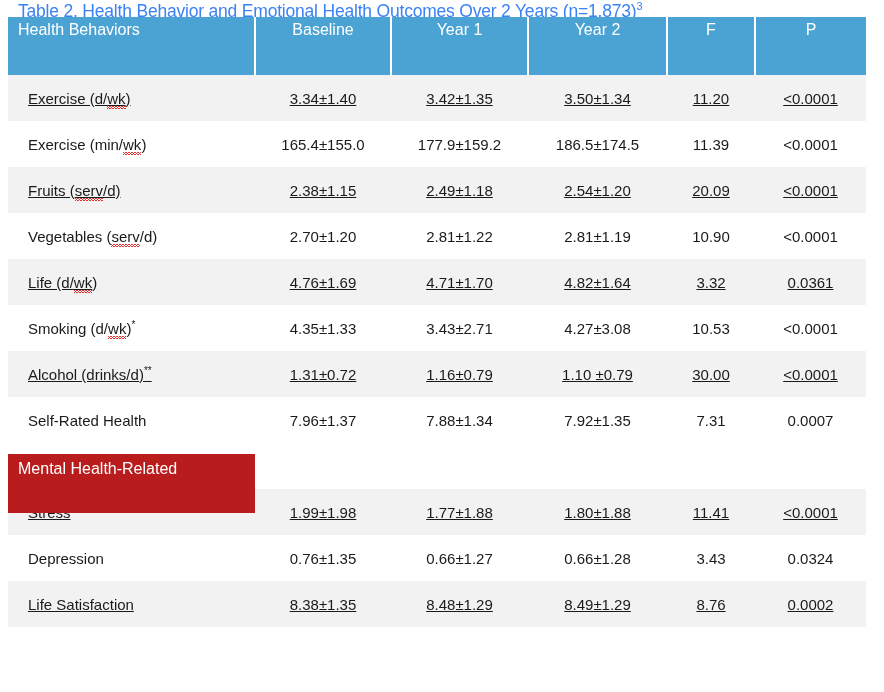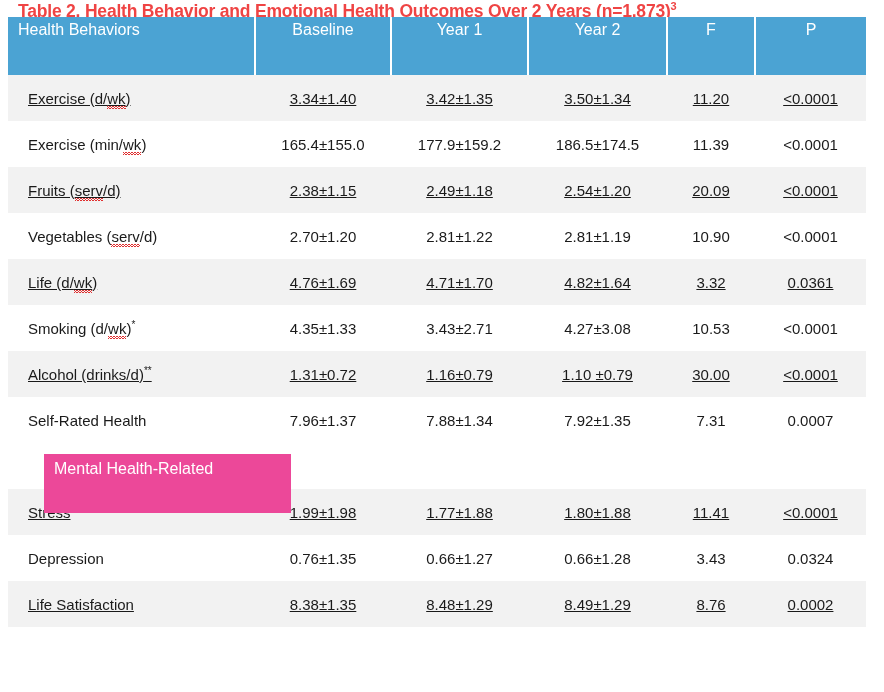--- a/index.html
+++ b/index.html
@@ -20,23 +20,23 @@
   }
 
   
   .table-title {
     position: absolute;
     left: 18px;
     top: -1px;
     width: 850px;
     height: 28px;
     line-height: 24px;
-    color: #ef4444;
+    color: #3b82f6;
     font-size: 17.5px;
-    font-weight: bold;
+    font-weight: normal;
     letter-spacing: -0.2px;
     white-space: nowrap;
   }
   .table-title sup {
     font-size: 11px;
     vertical-align: super;
     line-height: 0;
   }
 
   
@@ -121,28 +121,27 @@
     line-height: 0;
   }
 
   
   .section-banner {
     position: absolute;
     left: 0px;
     top: 437px;
     width: 247px;
     height: 59px;
-    background: #ec4899;
+    background: #b91c1c;
     color: #ffffff;
     font-size: 16px;
     line-height: 22px;
     padding: 4px 4px 0 10px;
     box-sizing: border-box;
     overflow: hidden;
-    margin-left: 36px;
   }
 </style>
 </head>
 <body>
 
 <div id="page">
 
   <div class="table-title"><span>Table 2. Health Behavior and Emotional Health Outcomes Over 2 Years (n=1,873)</span><sup>3</sup></div>
 
   <div class="table-wrap">

